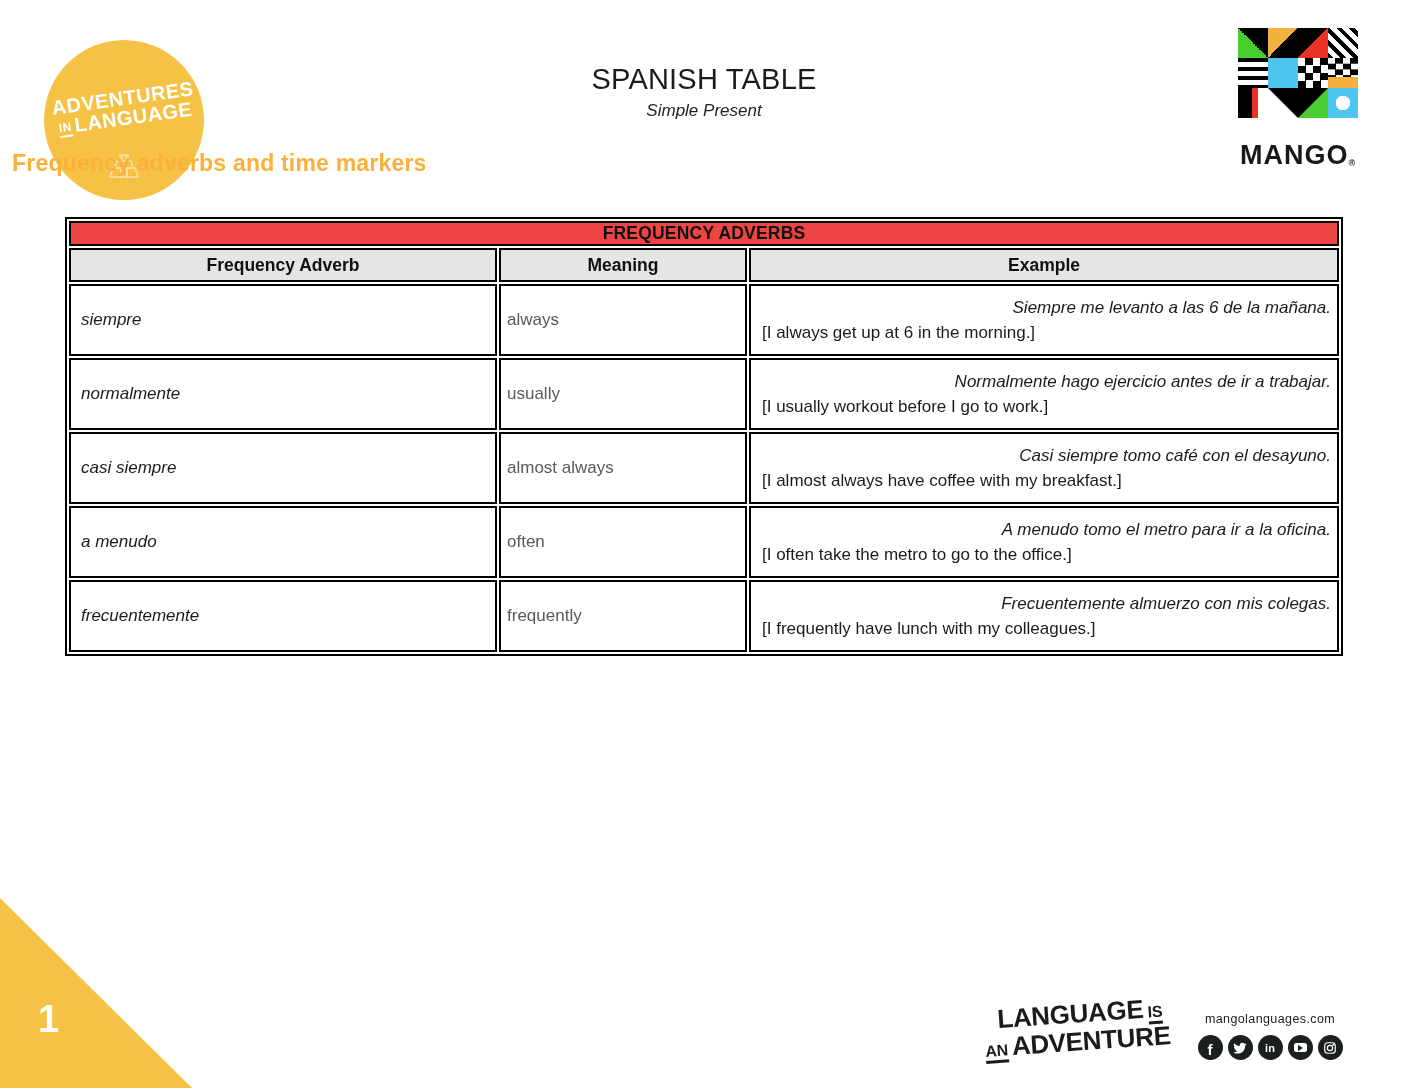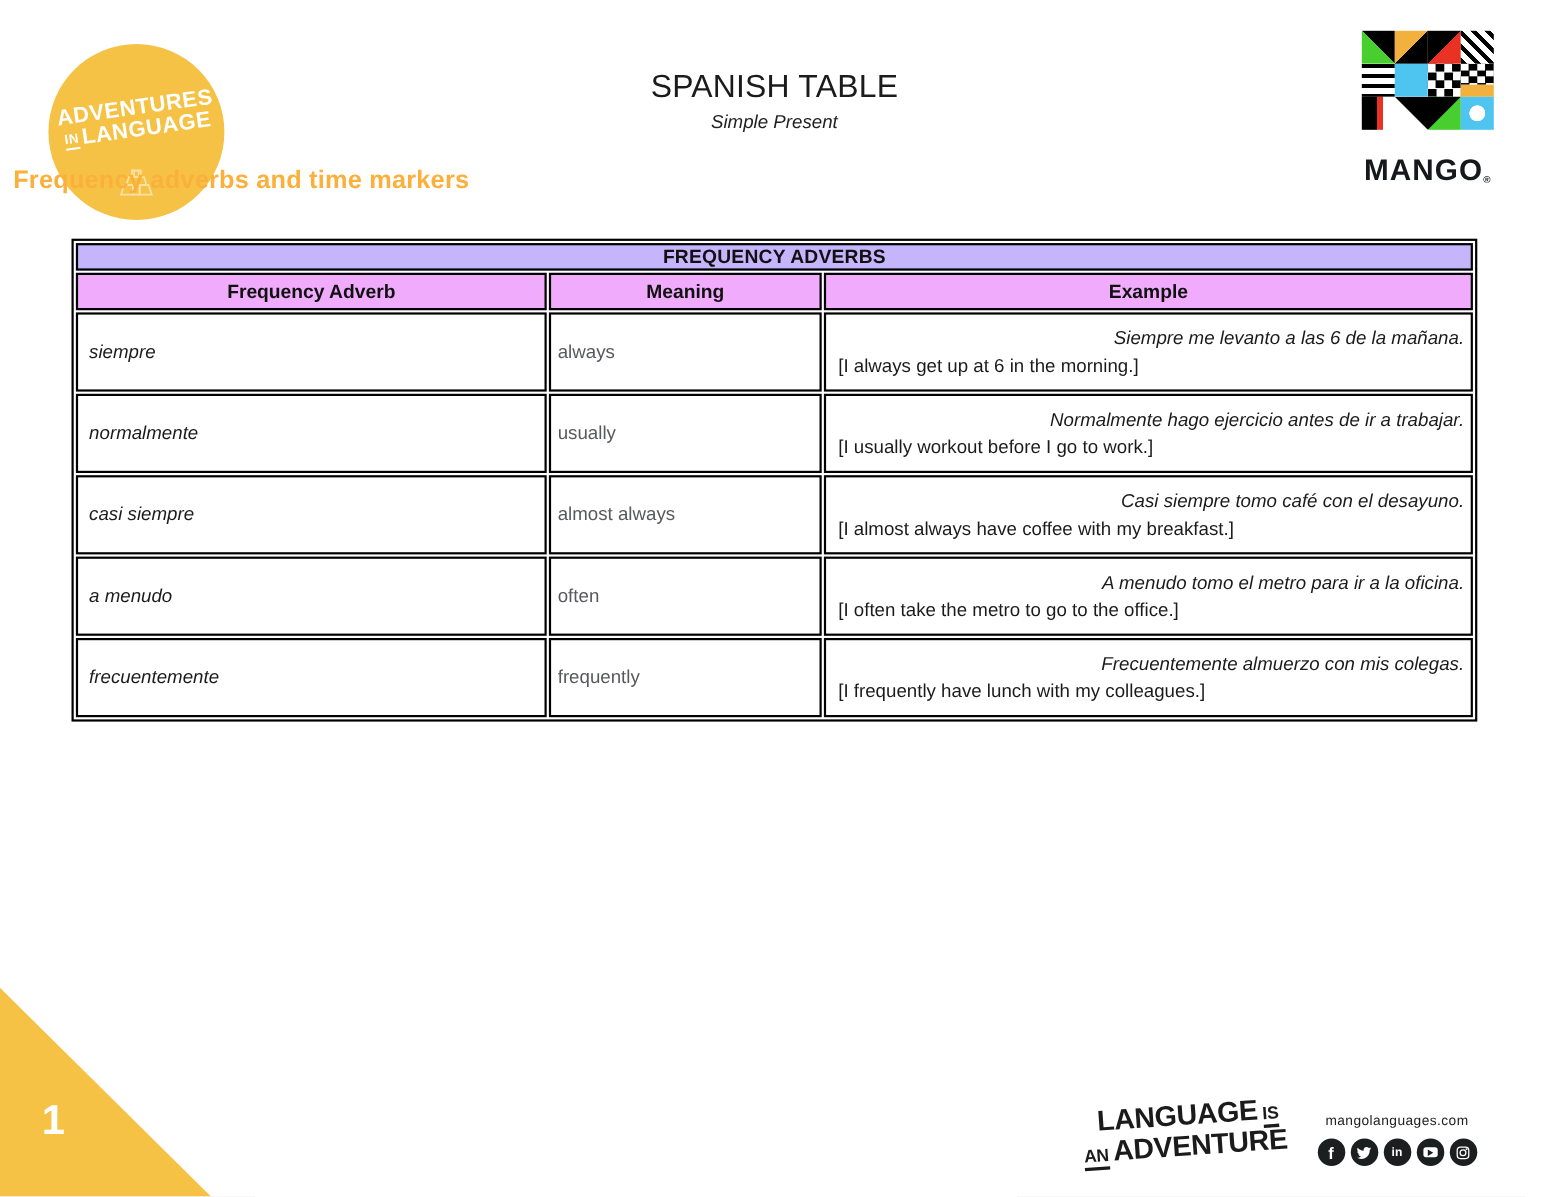--- a/index.html
+++ b/index.html
@@ -35,22 +35,22 @@
   .mg-c9 { background:#fff; }
   .mg-c10 { background:#49CE2F; }
   .mg-c11 { background:radial-gradient(circle, #fff 0 7px, #4EC4F0 7.5px); }
   .mg-vee { position:absolute; left:25%; top:66.6%; width:50%; height:33.4%; background:#000; clip-path:polygon(0 0, 100% 0, 50% 100%); }
   .brand-word { margin-top:22px; font-size:27px; font-weight:800; color:#15191b; letter-spacing:1px; }
   .brand-reg { font-size:9px; font-weight:700; vertical-align:-2px; }
 
   
   .adverb-table { position:absolute; left:65px; top:217px; width:1278px; border-collapse:separate; border-spacing:2px; border:2px solid #000; table-layout:fixed; }
   .adverb-table th, .adverb-table td { border:2px solid #000; }
-  .banner-cell { height:24px; background:#c4b5fd; text-align:center; font-size:17.5px; font-weight:800; color:#111; letter-spacing:.2px; }
-  .colhead-cell { height:34px; background:#f0abfc; text-align:center; font-size:17.5px; font-weight:bold; color:#111; }
+  .banner-cell { height:24px; background:#ef4444; text-align:center; font-size:17.5px; font-weight:800; color:#111; letter-spacing:.2px; }
+  .colhead-cell { height:34px; background:#e5e5e5; text-align:center; font-size:17.5px; font-weight:bold; color:#111; }
   .adverb-table td { height:72px; vertical-align:middle; background:#fff; }
   .c-adverb { padding-left:10px; font-style:italic; font-size:17px; color:#1b1b1b; }
   .c-meaning { padding-left:6px; font-size:17px; color:#58595B; }
   .c-example { padding-left:11px; padding-right:6px; font-size:17px; color:#1b1b1b; line-height:25px; }
   .ex-es { font-style:italic;text-align:right; }
 
   
   .corner-triangle { position:absolute; left:0; top:898px; width:192px; height:190px; background:#F6C245; clip-path:polygon(0 0, 100% 100%, 0 100%); }
   .page-number { position:absolute; left:38px; top:998px; color:#fff; font-size:38px; font-weight:800; }
 

